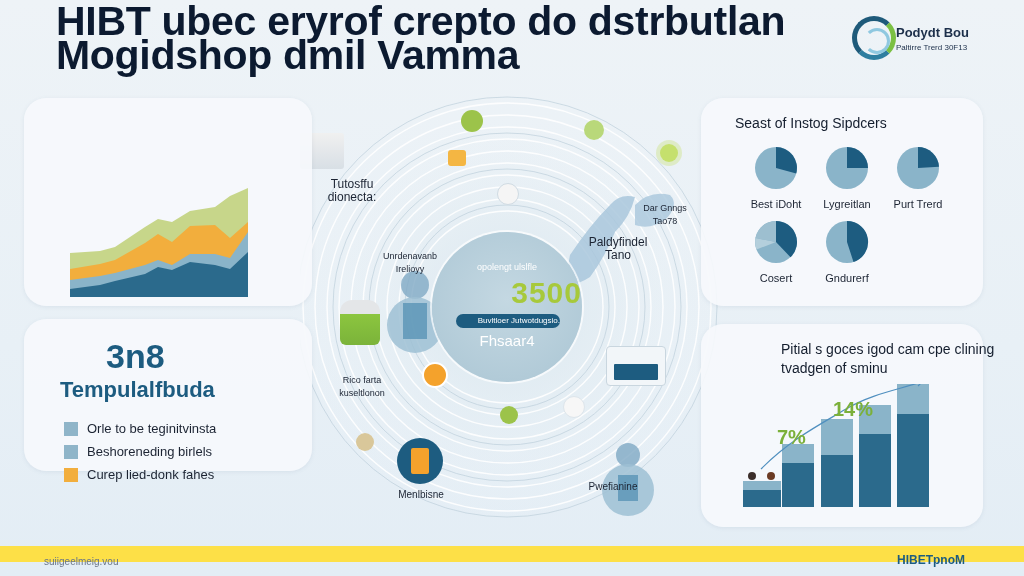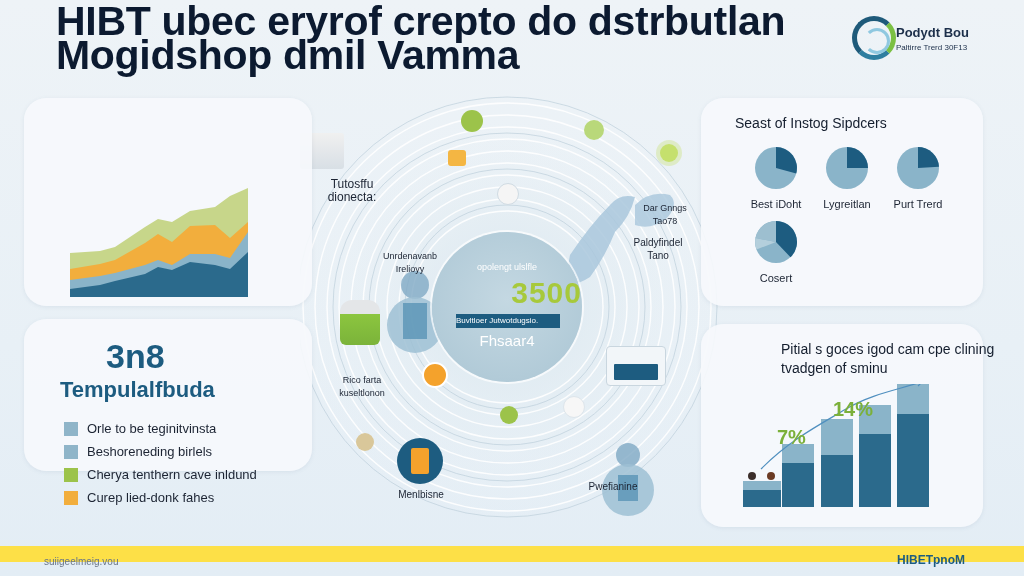--- a/index.html
+++ b/index.html
@@ -55,21 +55,21 @@
   .bars-svg { position: absolute; left: 30px; top: 60px; }
 
   .center-scene { position: absolute; left: 300px; top: 95px; width: 420px; height: 440px; }
   .hub {
     position: absolute; left: 432px; top: 232px; width: 150px; height: 150px; border-radius: 50%;
     background: radial-gradient(circle at 50% 45%, #c4d8e2 0%, #b2cbd8 70%, #a8c3d2 100%);
     box-shadow: 0 0 0 2px rgba(255,255,255,0.7);
   }
   .hub-top { position: absolute; left: 0; width: 150px; top: 30px; text-align: center; font-size: 9px; color: #fff; }
   .hub-num { position: absolute; left: 0; width: 150px; top: 44px; text-align: right; font-size: 30px; font-weight: 700; color: #a7c93b; letter-spacing: 1px; }
-  .hub-band { position: absolute; left: 24px; top: 82px; width: 104px; height: 14px; background: #1d5c80; color: #fff; font-size: 8px; text-align: left; line-height: 14px; }
+  .hub-band { position: absolute; left: 24px; top: 82px; width: 104px; height: 14px; background: #1d5c80; color: #fff; font-size: 8px; text-align: right; line-height: 14px; border-radius: 7px; }
   .hub-word { position: absolute; left: 0; width: 150px; top: 100px; text-align: center; font-size: 15px; color: #ffffff; }
 
   .scene-label { position: absolute; font-size: 11px; color: #1c2433; text-align: center; line-height: 13px; }
   .node { position: absolute; border-radius: 50%; }
 
   .footer { position: absolute; left: 0; top: 546px; width: 1024px; height: 16px; background: #fde047; }
   .footer-left { position: absolute; left: 44px; top: 10px; font-size: 10px; color: #6a7686; }
   .footer-right { position: absolute; left: 897px; top: 7px; font-size: 12px; font-weight: 700; color: #1d5c80; }
 </style>
 </head>
@@ -145,21 +145,21 @@
 <div class="hub">
   <div class="hub-top">opolengt ulslfle</div>
   <div class="hub-num">3500</div>
   <div class="hub-band">Buvltloer Jutwotdugsio.</div>
   <div class="hub-word">Fhsaar4</div>
 </div>
 
 <div class="scene-label" style="left:318px;top:178px;width:68px;font-size:12px;">Tutosffu dionecta:</div>
 <div class="scene-label" style="left:380px;top:250px;width:60px;font-size:9px;">Unrdenavanb Irelioyy</div>
 <div class="scene-label" style="left:636px;top:202px;width:58px;font-size:9px;">Dar Gnngs Tao78</div>
-<div class="scene-label" style="left:588px;top:236px;width:60px;font-size:10px;margin-left:40px;">Paldyfindel Tano</div>
+<div class="scene-label" style="left:588px;top:236px;width:60px;font-size:12px;">Paldyfindel Tano</div>
 <div class="scene-label" style="left:332px;top:374px;width:60px;font-size:9px;">Rico farta kuseltlonon</div>
 <div class="scene-label" style="left:386px;top:488px;width:70px;font-size:10px;">Menlbisne</div>
 <div class="scene-label" style="left:578px;top:480px;width:70px;font-size:10px;">Pwefianine</div>
 
 <div class="card" id="card-area">
   <svg class="area-svg" width="180" height="145" viewBox="0 0 180 145">
 
     <polygon fill="#c7d68a" points="0,143 0,99 30,97 45,93 75,73 88,65 102,68 120,57 145,53 160,42 178,34 178,143"></polygon>
     <polygon fill="#f2ae3d" points="0,143 0,115 30,110 45,106 75,89 88,80 102,88 120,72 145,71 160,84 178,68 178,143"></polygon>
     <polygon fill="#8ab4c9" points="0,143 0,126 30,122 45,119 75,111 88,106 102,111 120,100 145,100 160,104 178,78 178,143"></polygon>
@@ -173,24 +173,20 @@
   <div class="legend">
     <div class="legend-item">
       <div class="swatch" style="background:#8fb5c9;"></div>
       <span class="legend-text">Orle to be teginitvinsta</span>
     </div>
     <div class="legend-item">
       <div class="swatch" style="background:#8fb5c9;"></div>
       <span class="legend-text">Beshoreneding birlels</span>
     </div>
     <div class="legend-item">
-      <div class="swatch" style="background:#9cc34a;"></div>
-      <span class="legend-text">Cherya tenthern cave inldund</span>
-    </div>
-    <div class="legend-item">
       <div class="swatch" style="background:#f2ae3d;"></div>
       <span class="legend-text">Curep lied-donk fahes</span>
     </div>
   </div>
 </div>
 
 <div class="card" id="card-pies">
   <div class="card-title">Seast of Instog Sipdcers</div>
   <div class="pie-grid">
     <div class="pie-cell">
@@ -215,20 +211,27 @@
       <span class="pie-label">Purt Trerd</span>
     </div>
     <div class="pie-cell">
       <svg width="44" height="44" viewBox="-22 -22 44 44">
         <circle r="21" fill="#8ab4c9"></circle>
         <path d="M0 0 L0 -21 A21 21 0 0 1 14.5 15.2 Z" fill="#1d5c80"></path>
         <path d="M0 0 L-20.5 -4 A21 21 0 0 0 -19.5 7.5 Z" fill="#b4cfdc"></path>
         <path d="M0 0 L-20.5 -4 A21 21 0 0 1 0 -21 Z" fill="#9dbfd0"></path>
       </svg>
       <span class="pie-label">Cosert</span>
+    </div>
+    <div class="pie-cell">
+      <svg width="44" height="44" viewBox="-22 -22 44 44">
+        <circle r="21" fill="#8ab4c9"></circle>
+        <path d="M0 0 L0 -21 A21 21 0 0 1 6.5 20 Z" fill="#1d5c80"></path>
+      </svg>
+      <span class="pie-label">Gndurerf</span>
     </div>
   </div>
 </div>
 
 <div class="card" id="card-bars">
   <div class="card-title">Pitial s goces igod cam cpe clining tvadgen of sminu</div>
   <svg class="bars-svg" width="230" height="125" viewBox="0 0 230 125">
 
     <rect x="12" y="106" width="38" height="17" fill="#2b6a8c"></rect>
     <rect x="12" y="97" width="38" height="9" fill="#8ab4c9"></rect>

